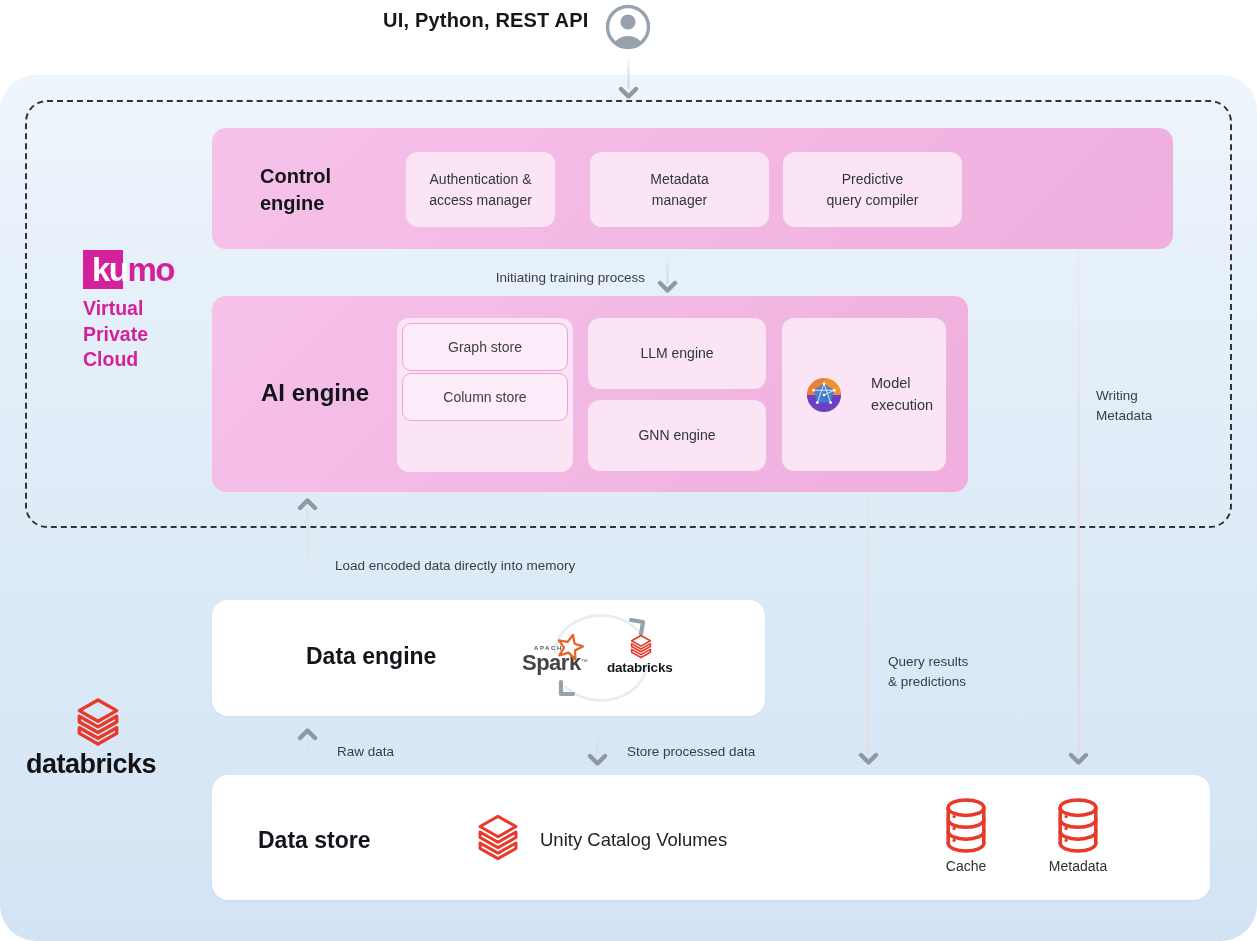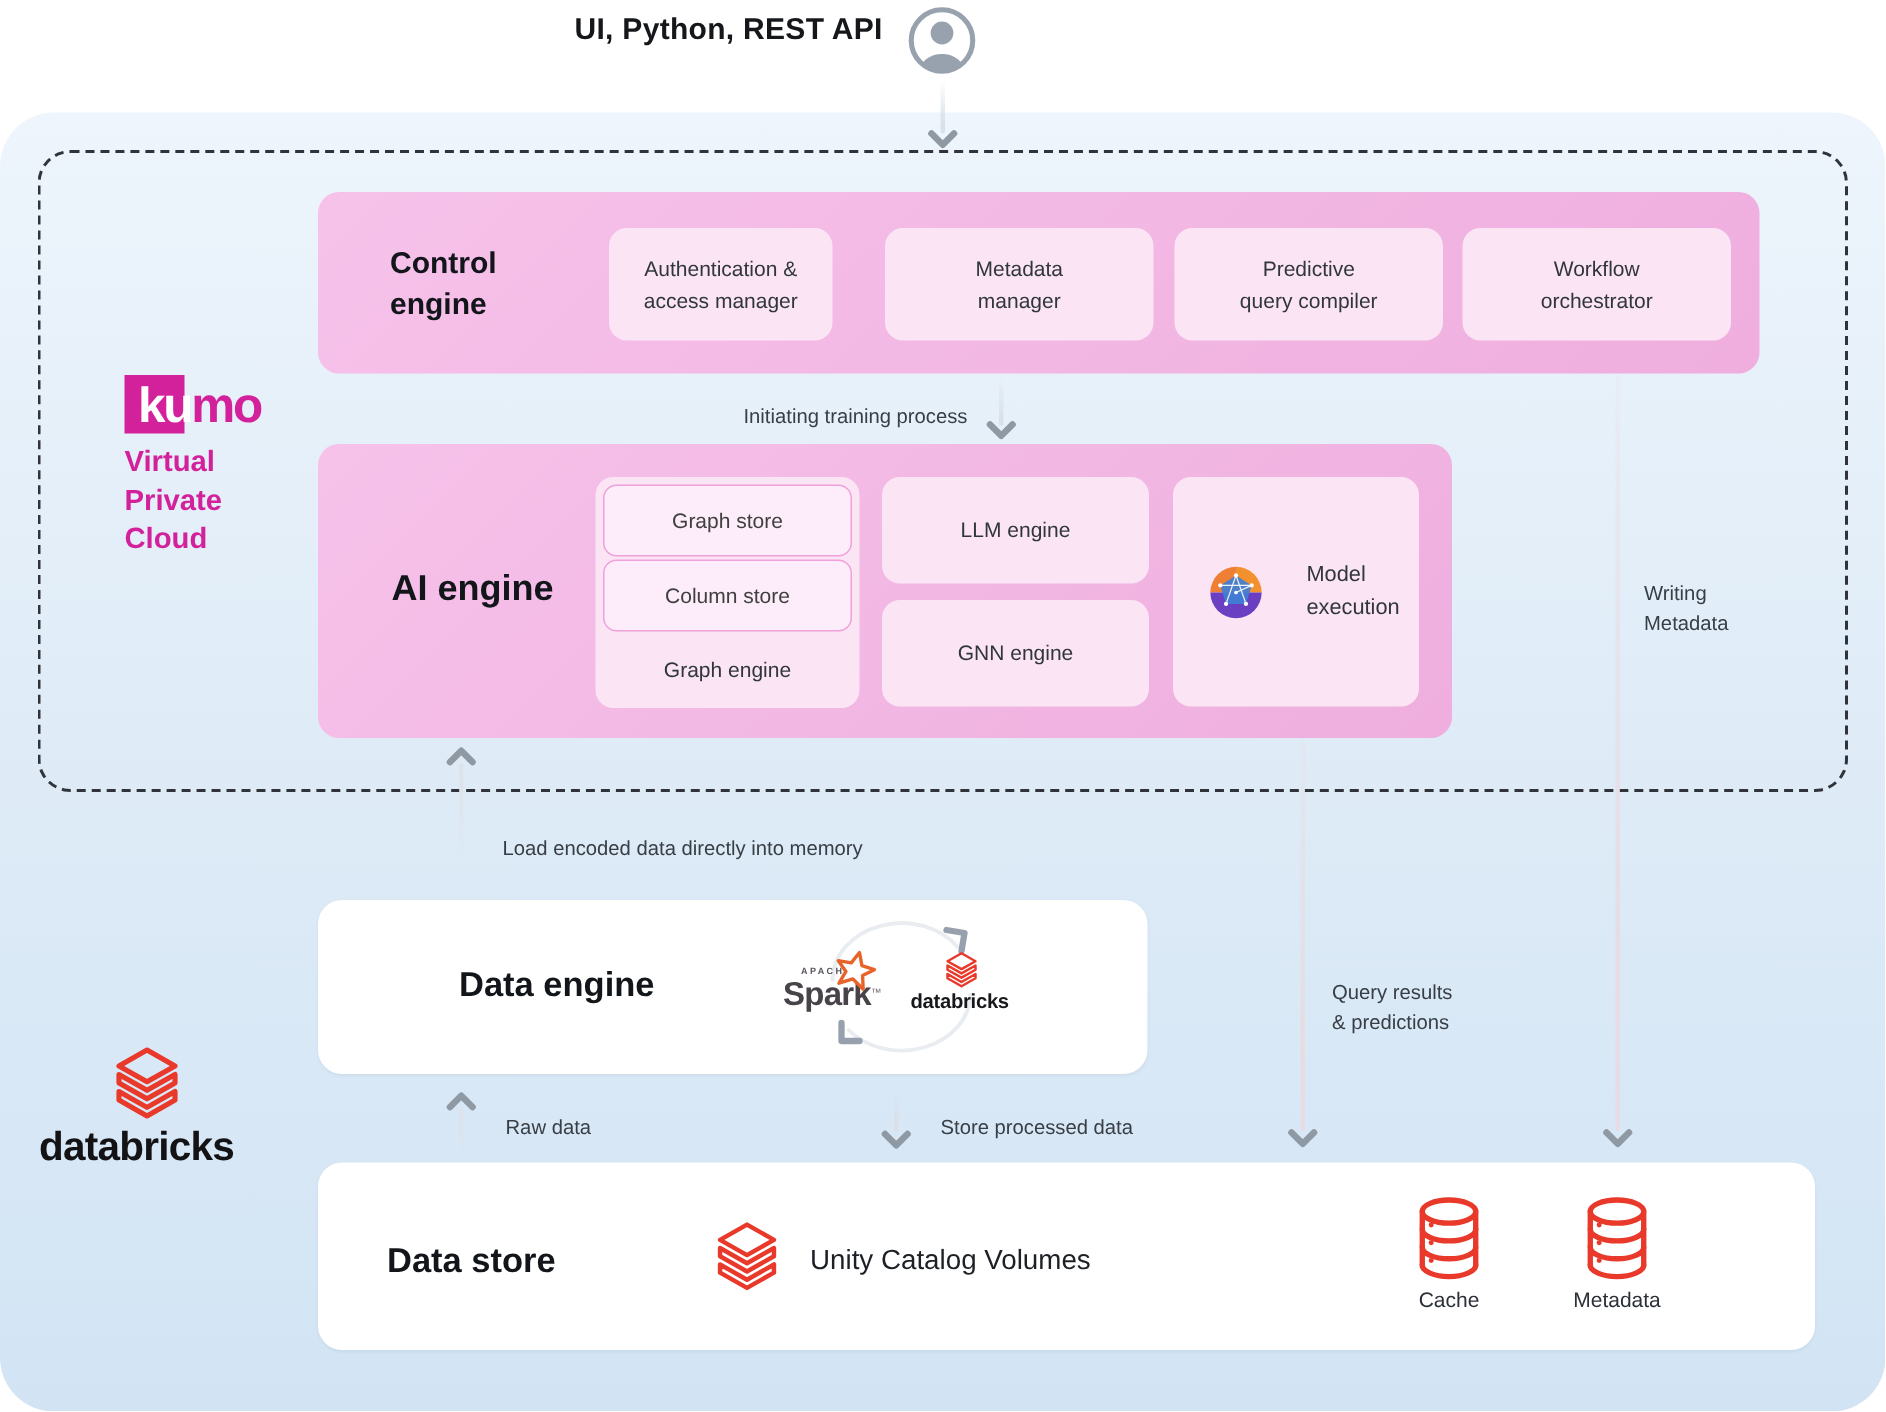--- a/index.html
+++ b/index.html
@@ -88,36 +88,33 @@
 
   <div class="abs pinkbox" style="left:212px;top:128px;width:961px;height:121px;"></div>
   <div class="abs plane-title preline" style="left:260px;top:163px;font-size:20px;line-height:1.35;">Control
 engine</div>
   <div class="abs chip preline" style="left:406px;top:152px;width:149px;height:75px;">Authentication &amp;
 access manager</div>
   <div class="abs chip preline" style="left:590px;top:152px;width:179px;height:75px;">Metadata
 manager</div>
   <div class="abs chip preline" style="left:783px;top:152px;width:179px;height:75px;">Predictive
 query compiler</div>
-  <div class="abs chip preline" style="left:975px;top:152px;width:179px;height:75px;">Workflow
-orchestrator</div>
 
   <div class="abs flow-label" style="left:420px;top:268px;width:225px;text-align:right;">Initiating training process</div>
   <div class="abs vline fade-down" style="left:666px;top:252px;height:32px;"></div>
   <svg class="abs" style="left:657px;top:280px;" width="21" height="14" viewBox="0 0 21 14">
     <polyline points="3,3 10.5,10.5 18,3" fill="none" stroke="#8f99a4" stroke-width="4.4" stroke-linecap="round" stroke-linejoin="round"></polyline>
   </svg>
 
   <div class="abs pinkbox" style="left:212px;top:296px;width:756px;height:196px;"></div>
   <div class="abs plane-title" style="left:261px;top:379px;font-size:24px;">AI engine</div>
 
   <div class="abs" style="left:397px;top:318px;width:176px;height:154px;background:#fbe5f5;border-radius:12px;">
     <div class="store-box" style="position:absolute;left:5px;top:5px;width:164px;height:46px;">Graph store</div>
     <div class="store-box" style="position:absolute;left:5px;top:55px;width:164px;height:46px;">Column store</div>
-    <div style="position:absolute;left:0;top:106px;width:176px;height:44px;display:flex;align-items:center;justify-content:center;font-size:14px;color:#31363d;">Graph engine</div>
   </div>
 
   <div class="abs chip" style="left:588px;top:400px;width:178px;height:71px;">GNN engine</div>
   <div class="abs chip" style="left:588px;top:318px;width:178px;height:71px;">LLM engine</div>
 
   <div class="abs chip" style="left:782px;top:318px;width:164px;height:153px;justify-content:flex-start;">
     <svg style="margin-left:23px;flex:0 0 auto;" width="38" height="38" viewBox="0 0 40 40">
       <path d="M20 2 A18 18 0 0 1 38 20 L20 20 Z" fill="#f2912d"></path>
       <path d="M2 20 A18 18 0 0 1 20 2 L20 20 Z" fill="#ef7f35"></path>
       <path d="M2 20 A18 18 0 0 0 38 20 Z" fill="#6b3fc2"></path>

